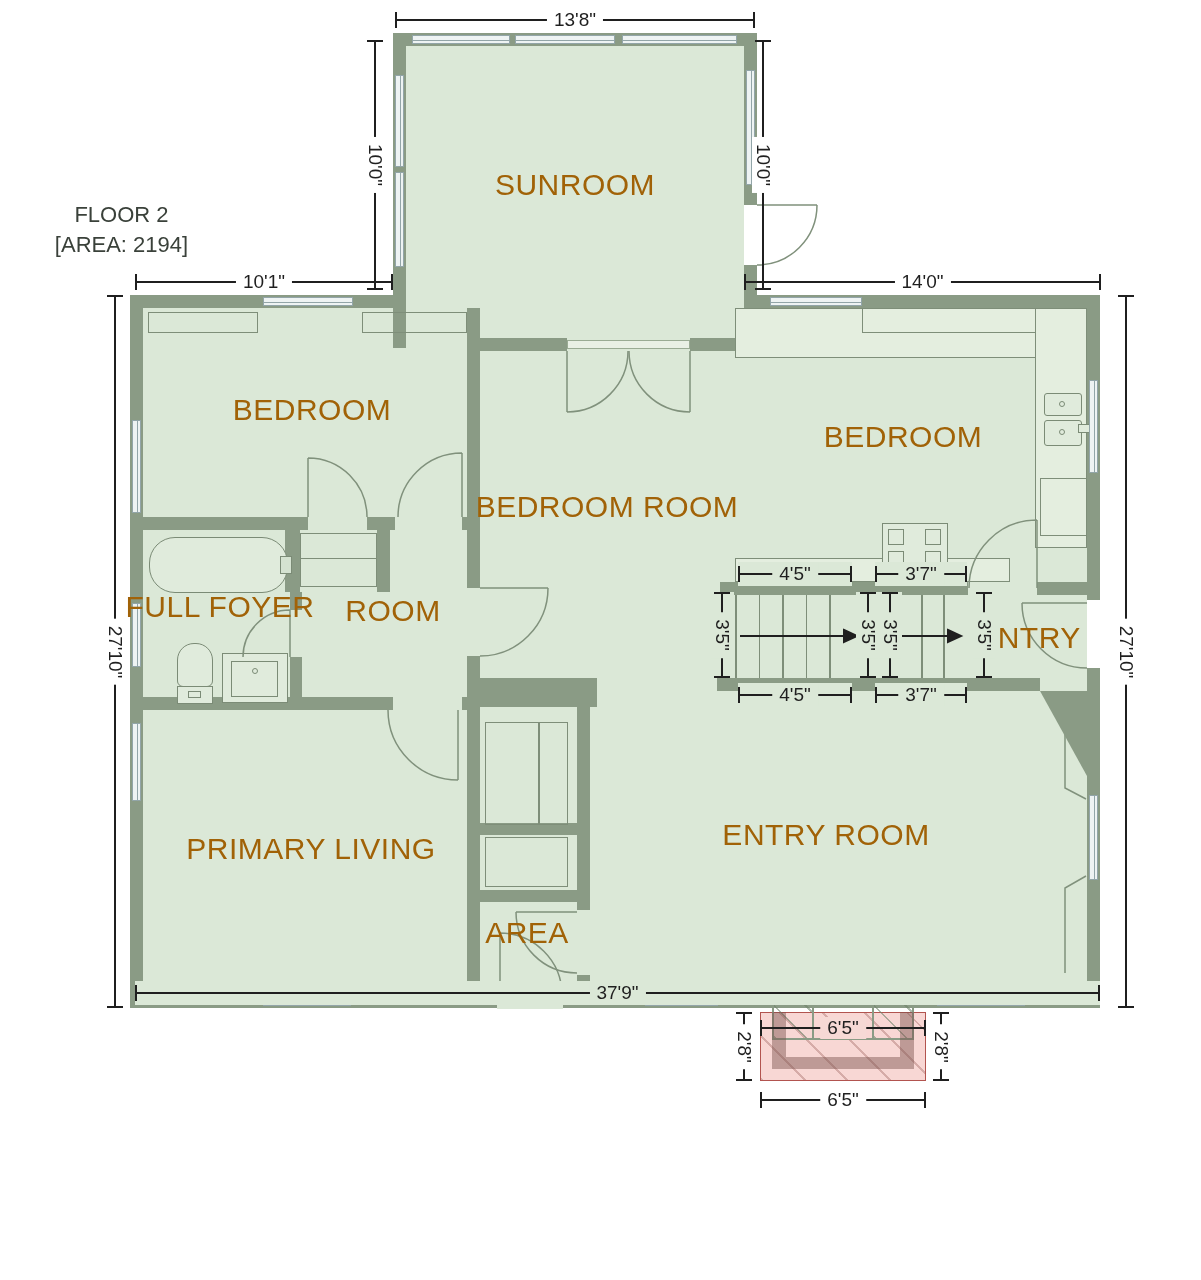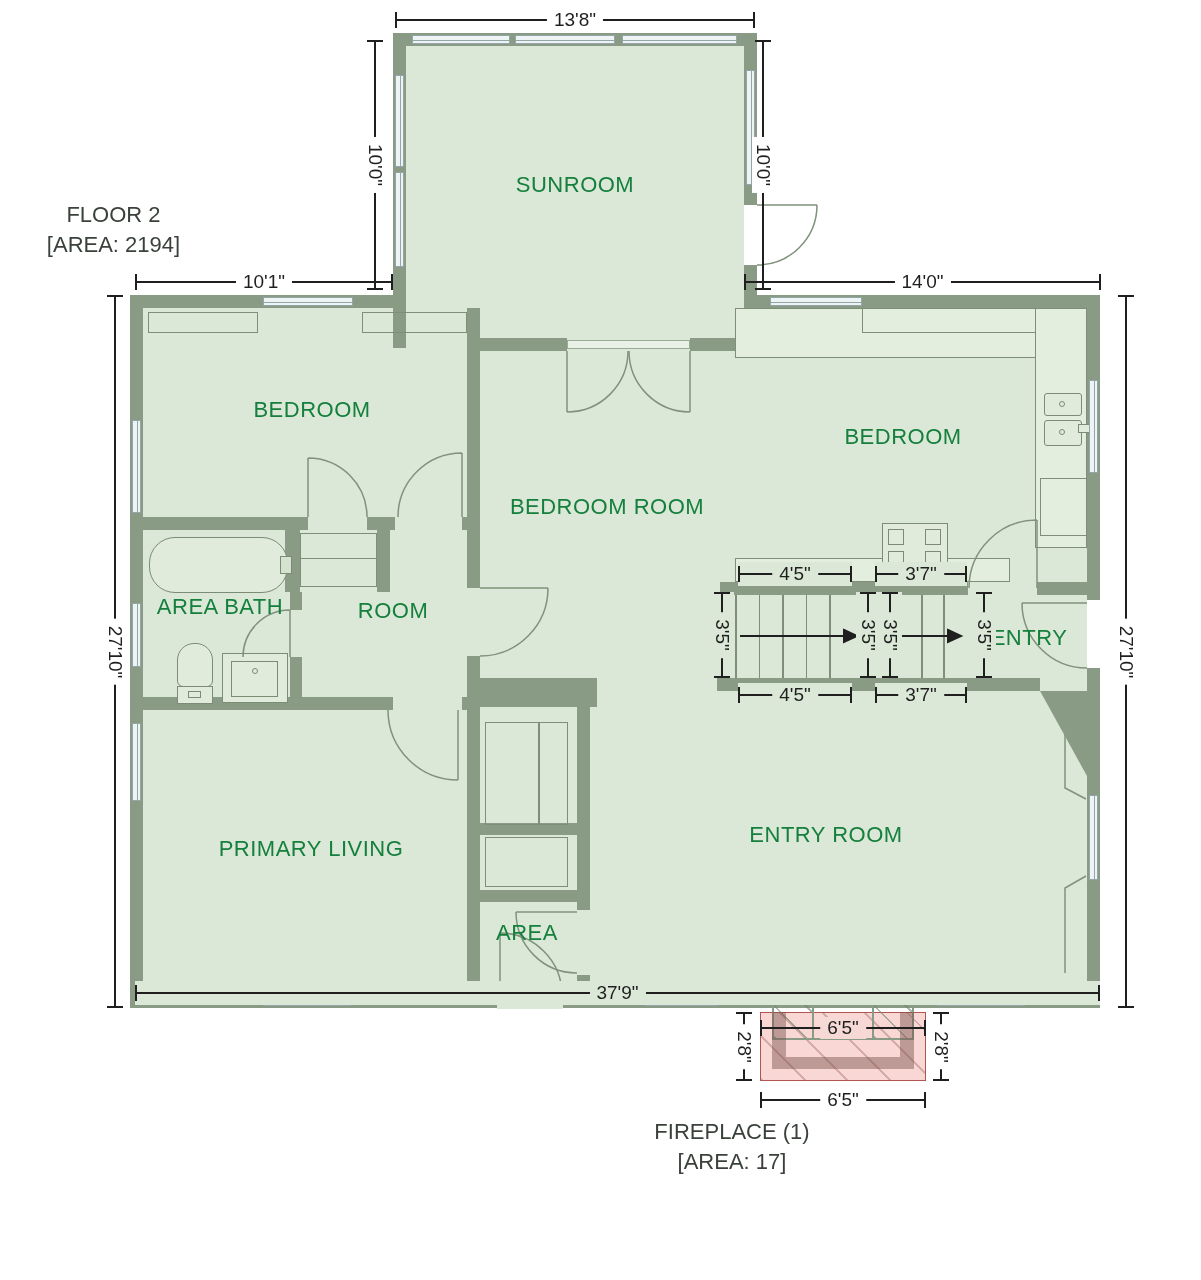--- a/index.html
+++ b/index.html
@@ -12,21 +12,21 @@
   .win.h i{left:0;right:0;top:50%;height:1px}
   .win.v i{top:0;bottom:0;left:50%;width:1px}
   .ol{position:absolute;border:1.5px solid #7e8e79;box-sizing:border-box;z-index:3}
   .shelf{position:absolute;border-top:1.5px solid #7e8e79;z-index:3}
   .vline{position:absolute;background:#7e8e79;z-index:3}
   .ct{position:absolute;border:1px solid #7e8e79;box-sizing:border-box;background:#e4eedf;z-index:3}
   .fix{position:absolute;border:1.5px solid #7b8b76;box-sizing:border-box;background:#e0ebdc;z-index:3}
   .st{position:absolute;z-index:3;background-image:repeating-linear-gradient(90deg,#7e8e79 0,#7e8e79 1.5px,transparent 1.5px,transparent 23.5px)}
   .st.r2{background-image:repeating-linear-gradient(90deg,#7e8e79 0,#7e8e79 1.5px,transparent 1.5px,transparent 22px)}
   svg.ov{position:absolute;left:0;top:0;z-index:5;pointer-events:none}
-  .room-label{position:absolute;z-index:6;transform:translate(-50%,-50%);color:#15803d;font-size:22px;letter-spacing:.5px;white-space:nowrap}
+  .room-label{position:absolute;z-index:6;transform:translate(-50%,-50%);color:#a16207;font-size:30px;letter-spacing:.5px;white-space:nowrap}
   .tblock{position:absolute;z-index:6;color:#3a413a;font-size:22px;text-align:center;line-height:1.35}
   .dim{position:absolute;z-index:6;color:#1f1f1f;font-size:19px}
   .dim .line{position:absolute;background:#1f1f1f}
   .dim .tick{position:absolute;background:#1f1f1f}
   .dim.h .line{left:0;right:0;top:50%;height:2px;margin-top:-1px}
   .dim.h .tick{width:2px;height:16px;top:50%;margin-top:-8px}
   .dim.h .tick.s{left:0}.dim.h .tick.e{right:0}
   .dim.v .line{top:0;bottom:0;left:50%;width:2px;margin-left:-1px}
   .dim.v .tick{height:2px;width:16px;left:50%;margin-left:-8px}
   .dim.v .tick.s{top:0}.dim.v .tick.e{bottom:0}
@@ -205,35 +205,31 @@
       <polygon points="844,630 857,636 844,642"></polygon>
       <line x1="878" y1="636" x2="948" y2="636"></line>
       <polygon points="948,630 961,636 948,642"></polygon>
     </g>
   </svg>
 
   <div class="room-label" style="left:575px;top:185px">SUNROOM</div>
   <div class="room-label" style="left:312px;top:410px">BEDROOM</div>
   <div class="room-label" style="left:903px;top:437px">BEDROOM</div>
   <div class="room-label" style="left:607px;top:507px">BEDROOM ROOM</div>
-  <div class="room-label" style="left:220px;top:607px">AREA BATH</div>
+  <div class="room-label" style="left:220px;top:607px">FULL FOYER</div>
   <div class="room-label" style="left:393px;top:611px">ROOM</div>
   <div class="room-label" style="left:1029px;top:638px">ENTRY</div>
   <div class="room-label" style="left:311px;top:849px">PRIMARY LIVING</div>
   <div class="room-label" style="left:826px;top:835px">ENTRY ROOM</div>
   <div class="room-label" style="left:527px;top:933px">AREA</div>
 
-  <div class="tblock" style="left:31px;top:200px;width:165px">
+  <div class="tblock" style="left:39px;top:200px;width:165px">
     <div>FLOOR 2</div>
     <div>[AREA: 2194]</div>
   </div>
-  <div class="tblock" style="left:612px;top:1117px;width:240px">
-    <div>FIREPLACE (1)</div>
-    <div>[AREA: 17]</div>
-  </div>
 
   <div class="dim h" style="left:395px;top:8px;width:360px;height:24px">
       <i class="line"></i>
       <i class="tick s"></i>
       <i class="tick e"></i>
       <span class="lbl">13'8"</span>
     </div>
   <div class="dim v" style="left:363px;top:40px;width:24px;height:250px">
       <i class="line"></i>
       <i class="tick s"></i>

